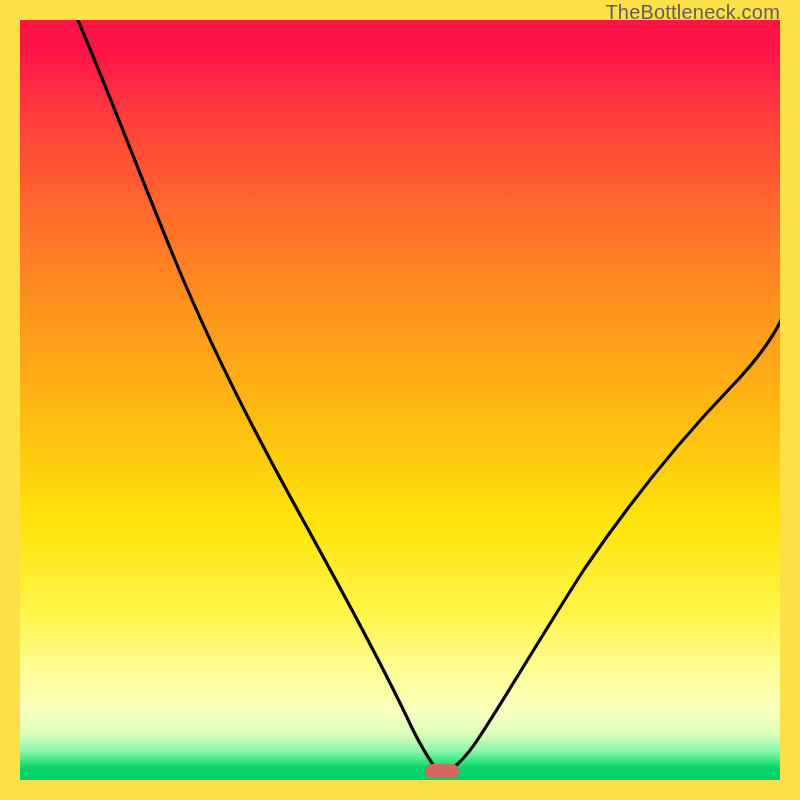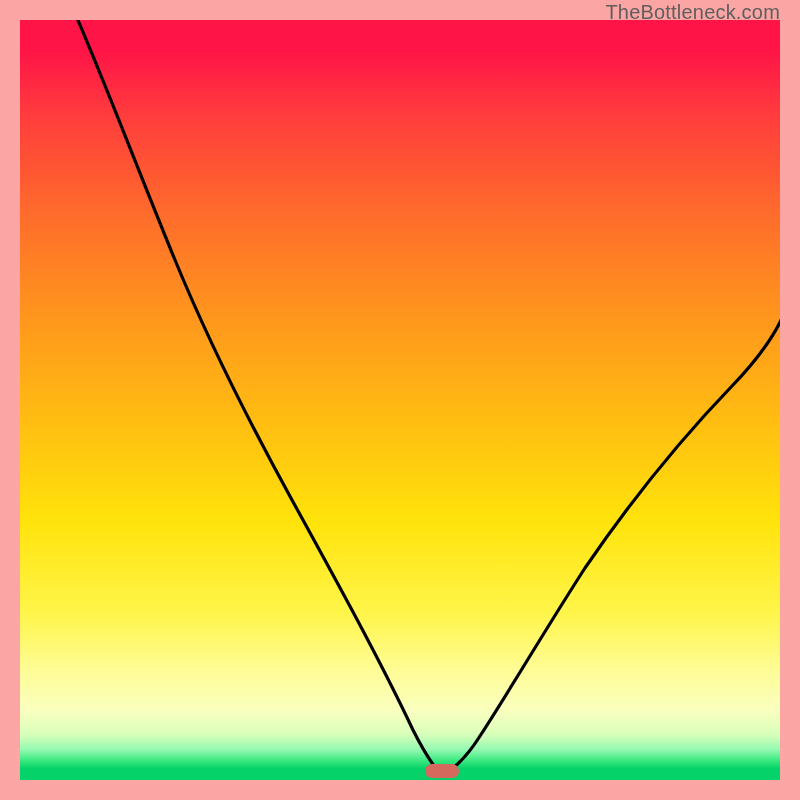--- a/index.html
+++ b/index.html
@@ -8,21 +8,21 @@
     width: 800px;
     height: 800px;
     background: #000;
     font-family: Arial, Helvetica, sans-serif;
     overflow: hidden;
   }
   .frame {
     position: relative;
     width: 800px;
     height: 800px;
-    background: #fca5a5;
+    background: #fde047;
   }
   .plot-area {
     position: absolute;
     left: 20px;
     top: 20px;
     width: 760px;
     height: 760px;
     overflow: hidden;
   }
   .gradient {

